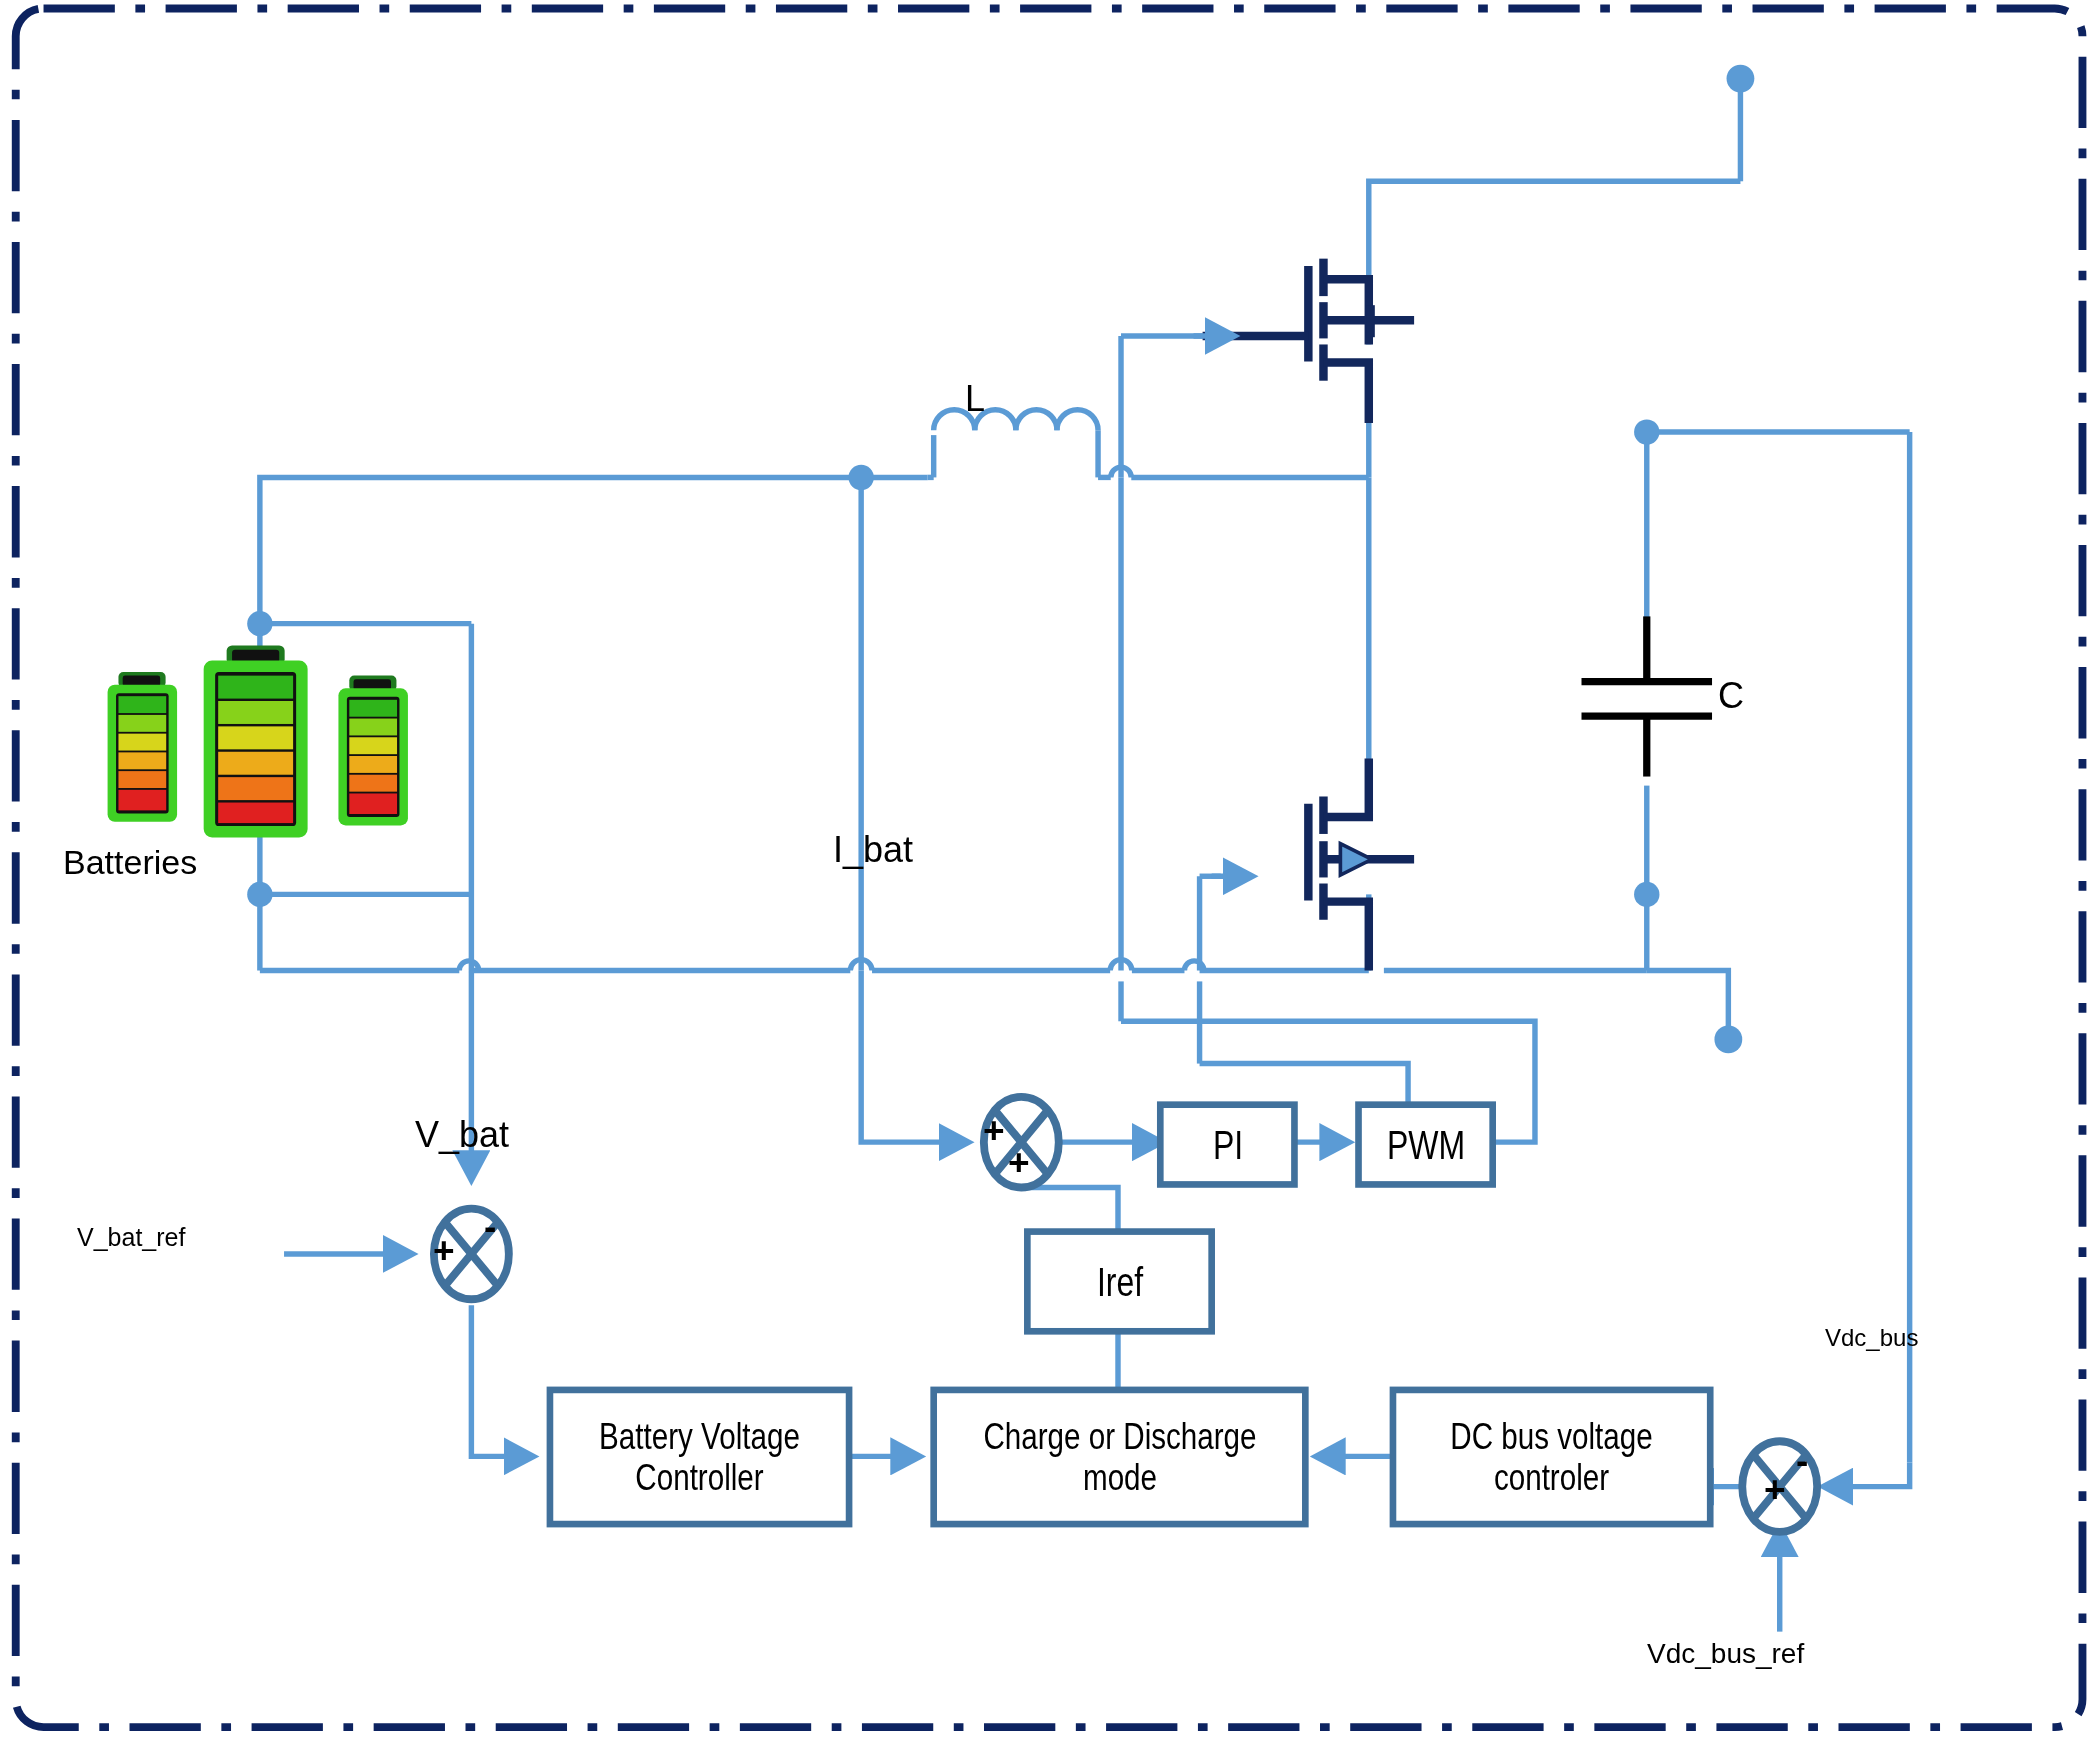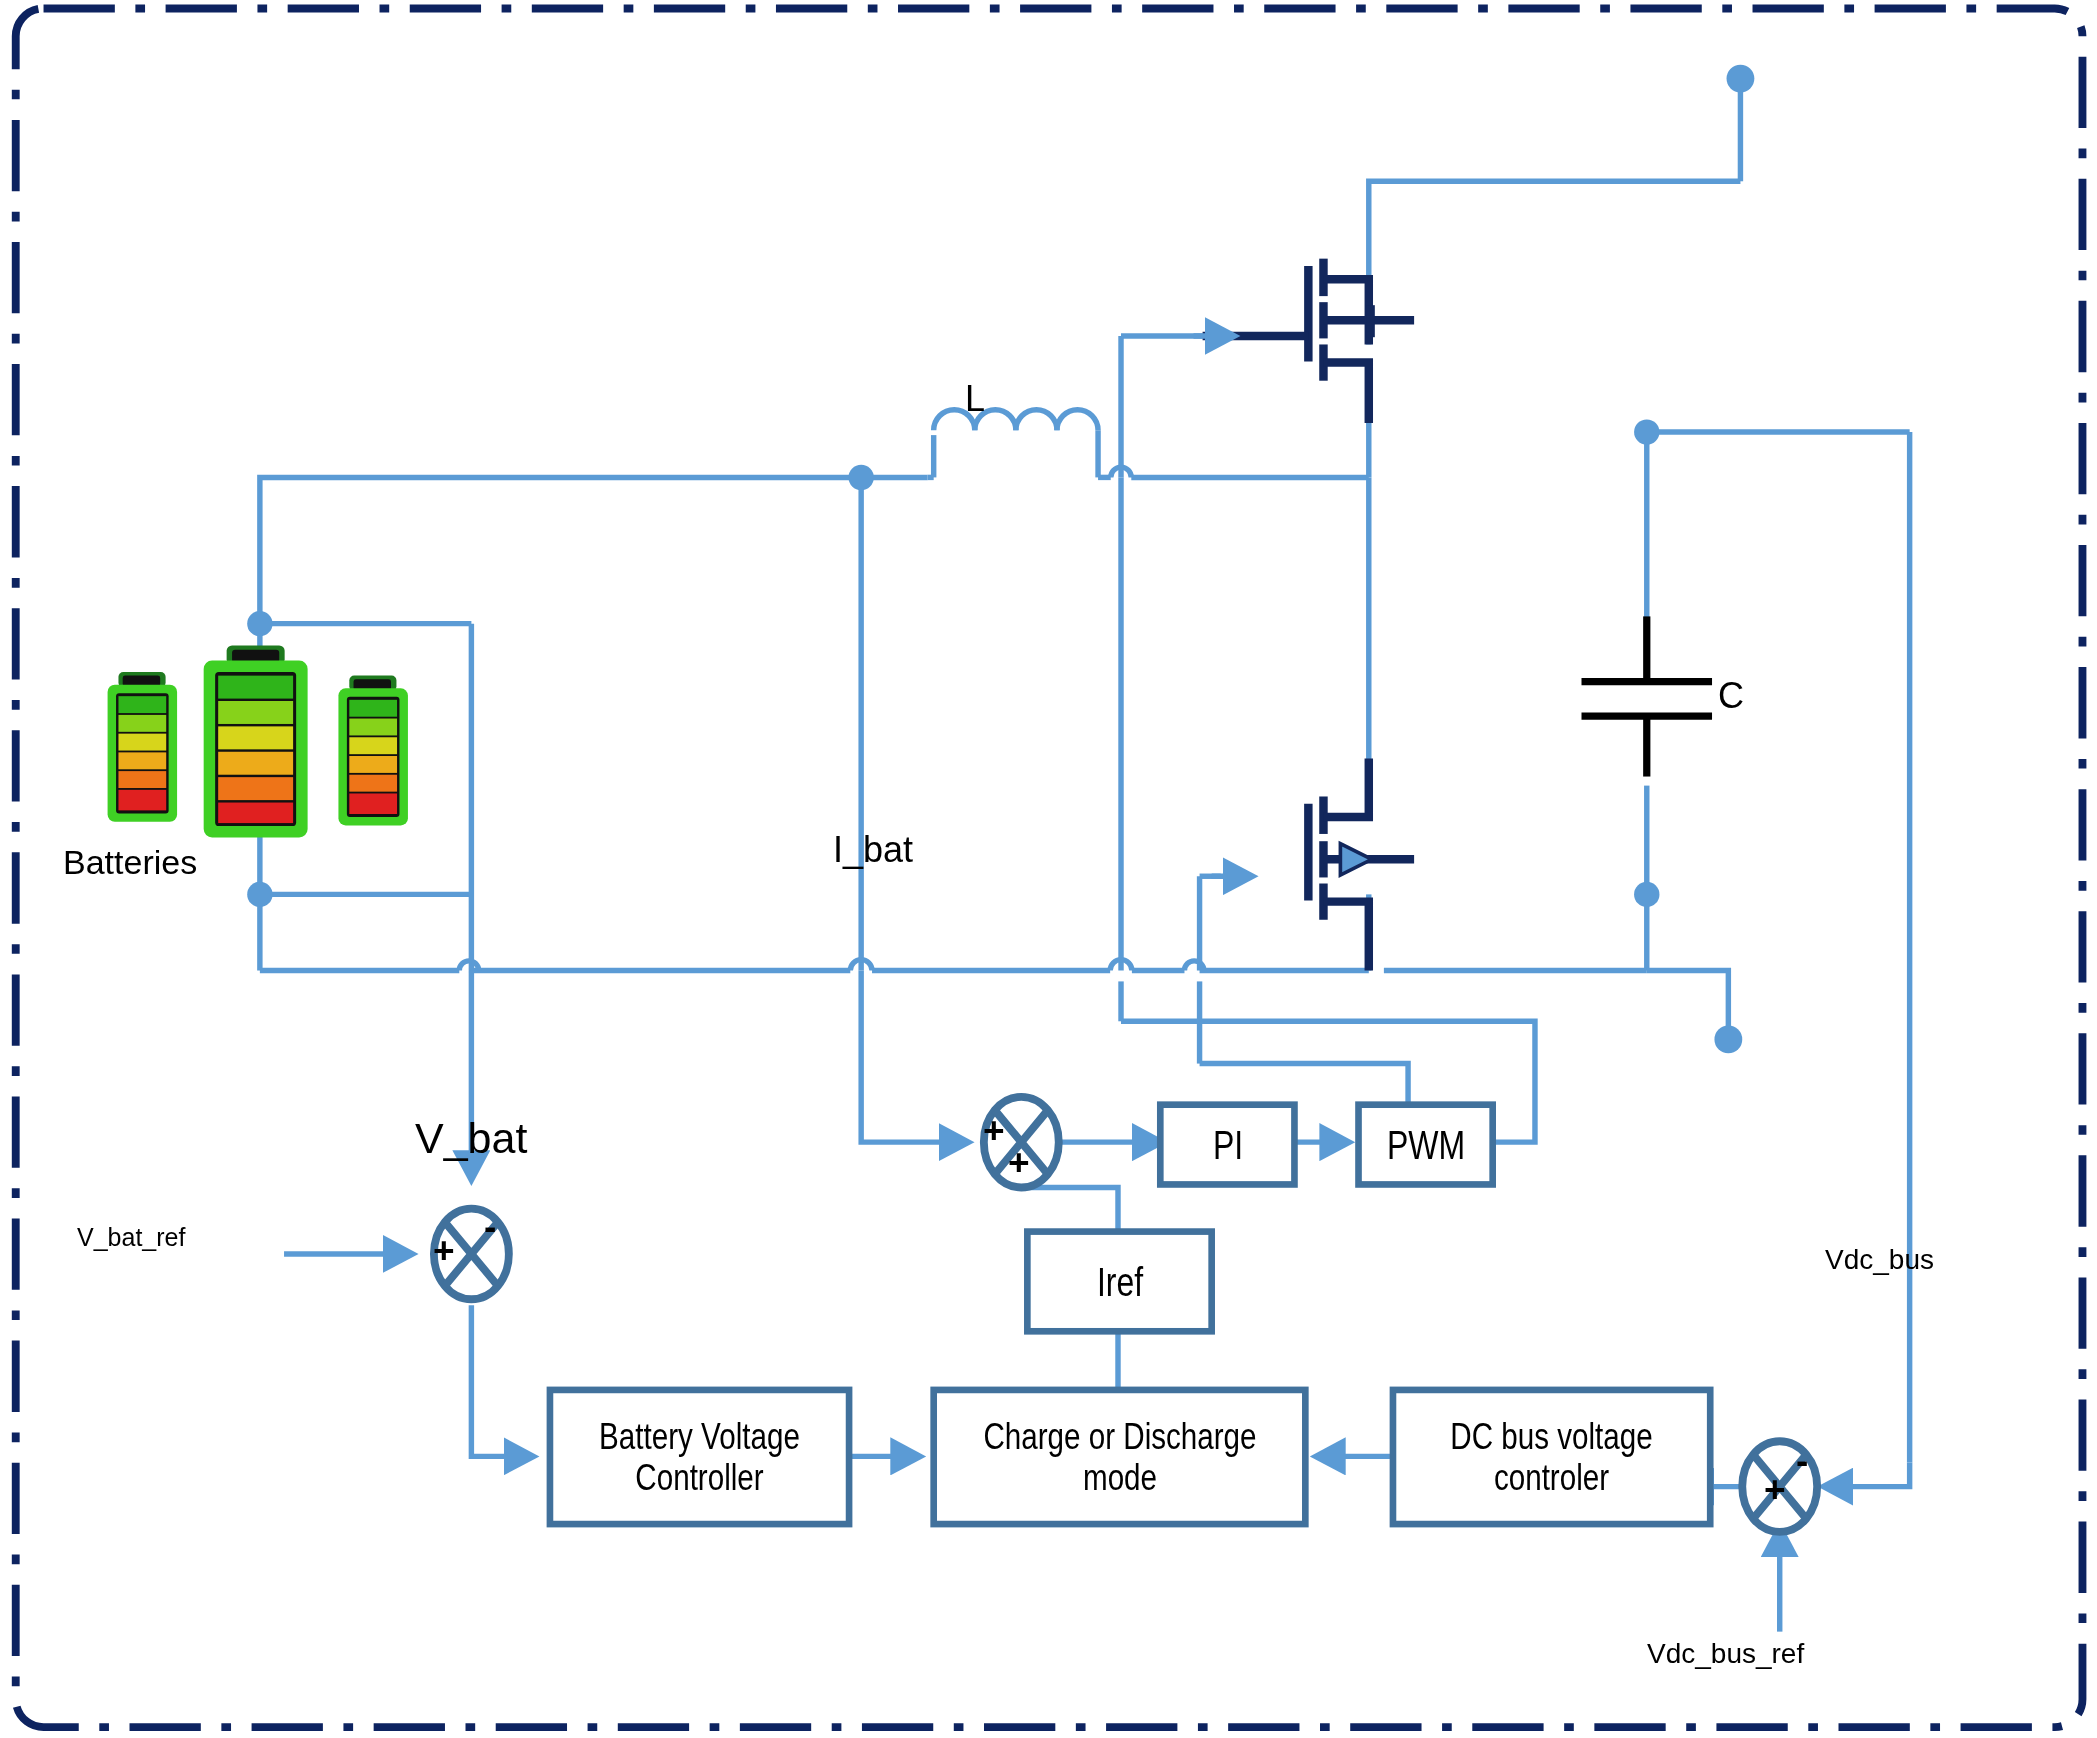--- a/index.html
+++ b/index.html
@@ -262,25 +262,25 @@
 </svg>
 
 <div class="lbl" style="left:63px;top:843px;font-size:34px;">Batteries</div>
 
 <div class="lbl" style="left:965px;top:378px;font-size:36px;">L</div>
 
 <div class="lbl" style="left:1718px;top:675px;font-size:36px;">C</div>
 
 <div class="lbl" style="left:817px;top:829px;font-size:36px;margin-left:16px;">I_bat</div>
 
-<div class="lbl" style="left:415px;top:1114px;font-size:43px;">V_bat</div>
+<div class="lbl" style="left:415px;top:1114px;font-size:36px;">V_bat</div>
 
 <div class="lbl" style="left:77px;top:1223px;font-size:25px;">V_bat_ref</div>
 
-<div class="lbl" style="left:1825px;top:1244px;font-size:28px;">Vdc_bus</div>
+<div class="lbl" style="left:1825px;top:1324px;font-size:24px;">Vdc_bus</div>
 
 <div class="lbl" style="left:1647px;top:1638px;font-size:28px;">Vdc_bus_ref</div>
 
 <div class="blocklbl" style="left:1161px;top:1105px;width:134px;height:80px;font-size:40px;">PI</div>
 
 <div class="blocklbl" style="left:1359px;top:1105px;width:134px;height:80px;font-size:40px;">PWM</div>
 
 <div class="blocklbl" style="left:1028px;top:1232px;width:184px;height:100px;font-size:40px;">Iref</div>
 
 <div class="blocklbl" style="left:550px;top:1390px;width:299px;height:134px;font-size:37px;flex-direction:column;">

